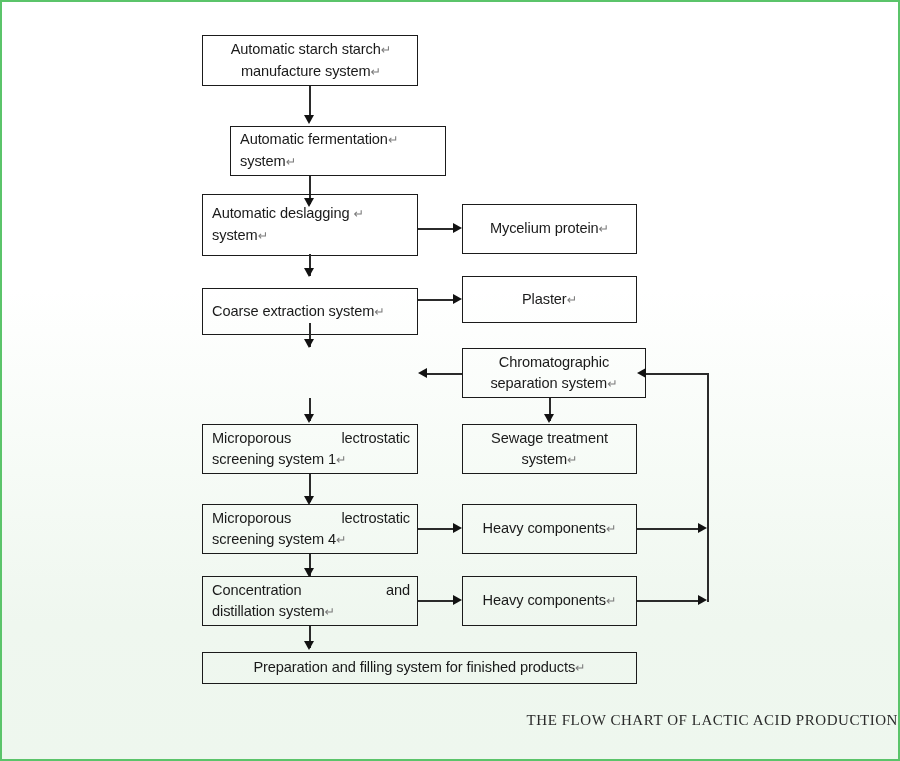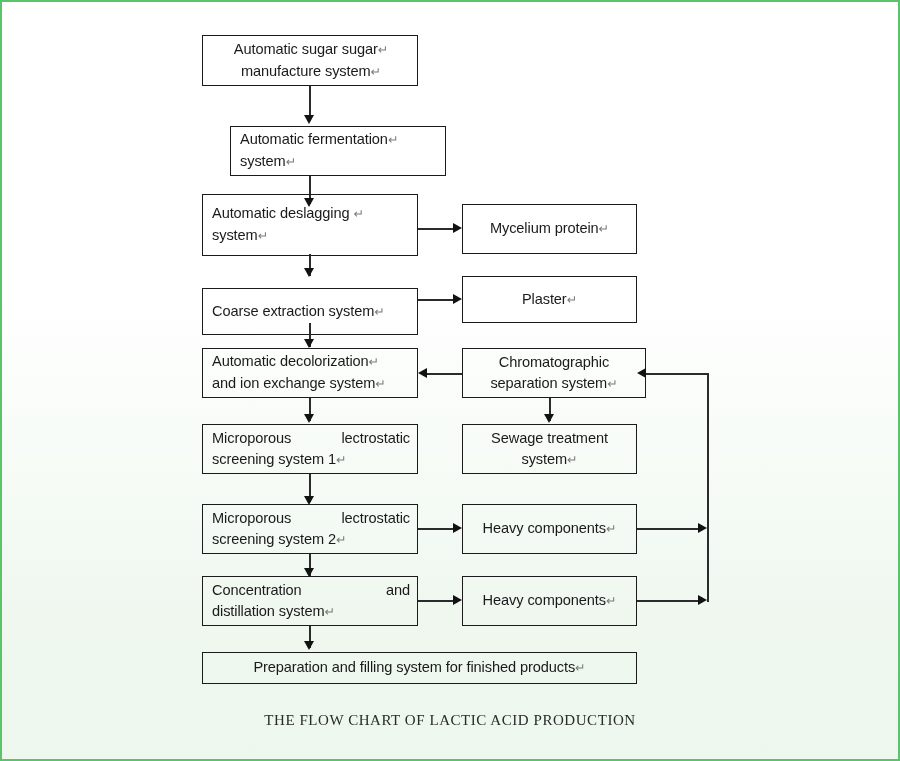--- a/index.html
+++ b/index.html
@@ -96,36 +96,36 @@
     border-bottom: 5.5px solid transparent;
     border-right: 9px solid #121212;
   }
 
   
   #caption {
     position: absolute;
     left: 0;
     right: 0;
     top: 710px;
-    text-align: center;
+    text-align: right;
     font-family: "Liberation Serif", serif;
     font-size: 15px;
     letter-spacing: 0.55px;
     color: #2a2a2a;
     white-space: nowrap;
   }
 </style>
 </head>
 <body>
 
 <div id="canvas">
 
   <div class="box" style="left:200px; top:33px; width:216px; height:51px;">
     <div class="txt" style="text-align:center;">
-      <span>Automatic sugar sugar</span><span class="pil">↵</span><br>
+      <span>Automatic starch starch</span><span class="pil">↵</span><br>
       <span>manufacture system</span><span class="pil">↵</span>
     </div>
   </div>
 
   <div class="vline" style="left:307px; top:84px; height:31px;"></div>
   <div class="arrow-down" style="left:302px; top:113px;"></div>
 
   <div class="box" style="left:200px; top:124px; width:216px; height:50px;margin-left:28px;">
     <div class="txt">
       <span>Automatic fermentation</span><span class="pil">↵</span><br>
@@ -154,44 +154,38 @@
       <span>Coarse extraction system</span><span class="pil">↵</span>
     </div>
   </div>
 
   <div class="hline" style="left:416px; top:297px; width:36px;"></div>
   <div class="arrow-right" style="left:451px; top:292px;"></div>
 
   <div class="vline" style="left:307px; top:321px; height:24px;"></div>
   <div class="arrow-down" style="left:302px; top:337px;"></div>
 
-  <div class="box" style="left:200px; top:346px; width:216px; height:50px;">
-    <div class="txt">
-      <span>Automatic decolorization</span><span class="pil">↵</span><br>
-      <span>and ion exchange system</span><span class="pil">↵</span>
-    </div>
-  </div>
 
   <div class="vline" style="left:307px; top:396px; height:23px;"></div>
   <div class="arrow-down" style="left:302px; top:412px;"></div>
 
   <div class="box justify" style="left:200px; top:422px; width:216px; height:50px;">
     <div class="txt">
       <span class="l1">Microporous lectrostatic</span>
       <span class="l2"><span>screening system 1</span><span class="pil">↵</span></span>
     </div>
   </div>
 
   <div class="vline" style="left:307px; top:472px; height:28px;"></div>
   <div class="arrow-down" style="left:302px; top:494px;"></div>
 
   <div class="box justify" style="left:200px; top:502px; width:216px; height:50px;">
     <div class="txt">
       <span class="l1">Microporous lectrostatic</span>
-      <span class="l2"><span>screening system 2</span><span class="pil">↵</span></span>
+      <span class="l2"><span>screening system 4</span><span class="pil">↵</span></span>
     </div>
   </div>
 
   <div class="hline" style="left:416px; top:526px; width:36px;"></div>
   <div class="arrow-right" style="left:451px; top:521px;"></div>
 
   <div class="vline" style="left:307px; top:552px; height:22px;"></div>
   <div class="arrow-down" style="left:302px; top:566px;"></div>
 
   <div class="box justify" style="left:200px; top:574px; width:216px; height:50px;">

